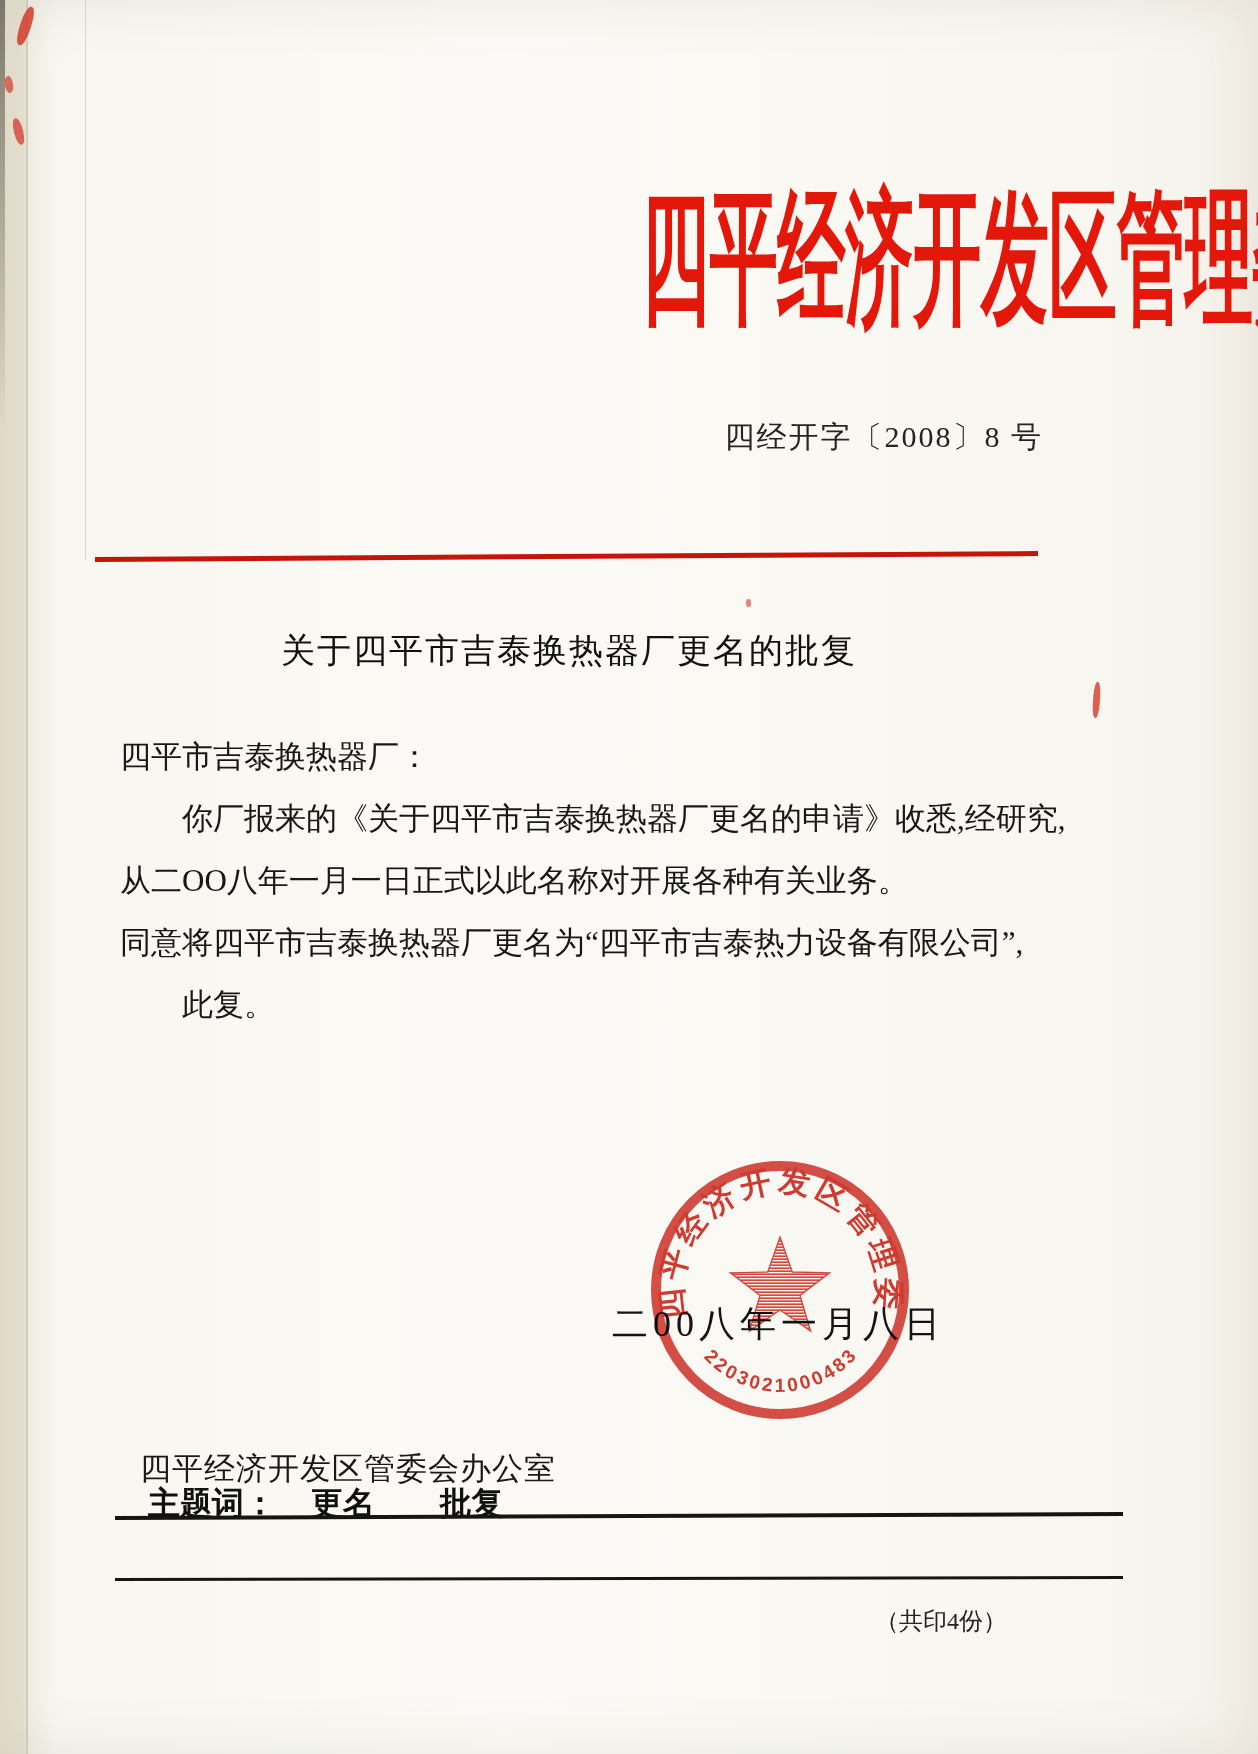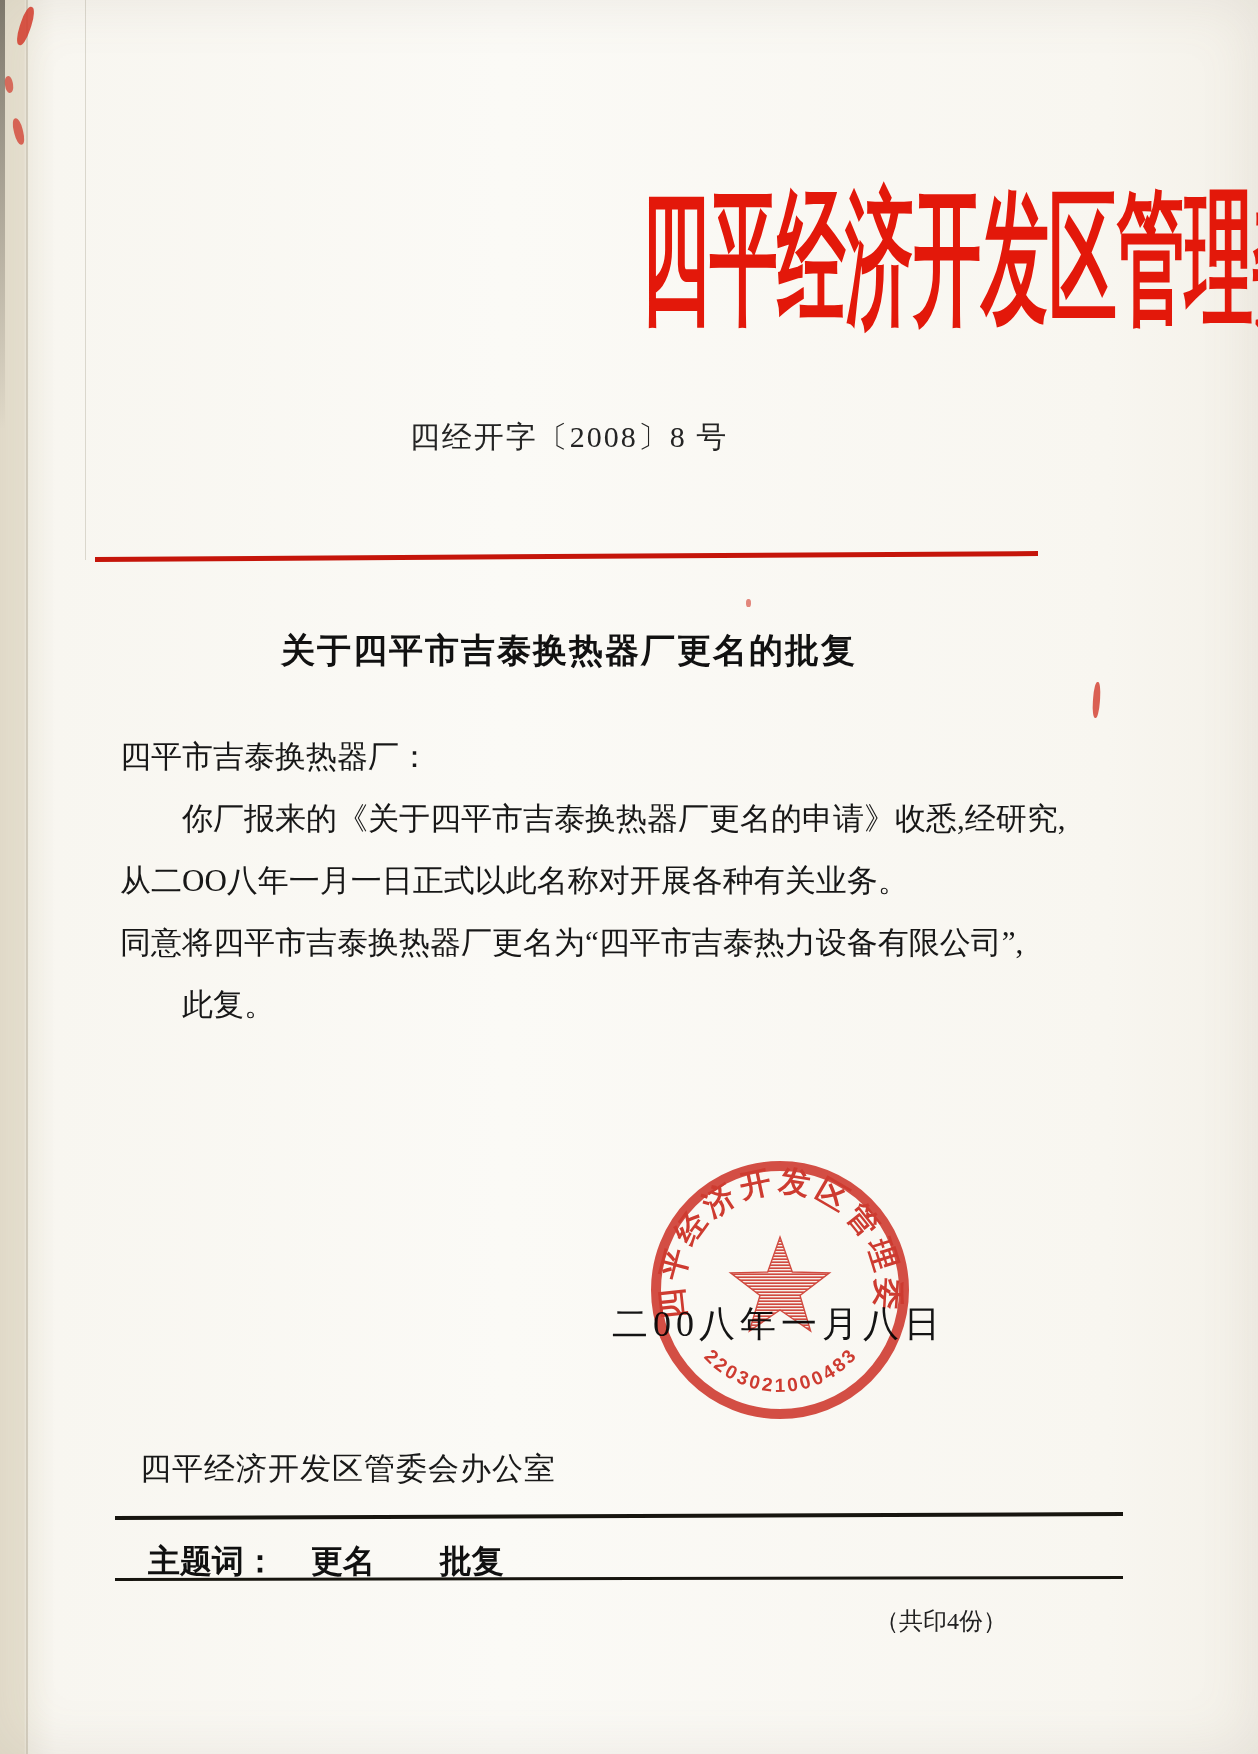--- a/index.html
+++ b/index.html
@@ -33,48 +33,48 @@
   .masthead .stretch{
     display:inline-block;
     font-size:146px;line-height:150px;font-weight:bold;
     color:#e3180a;
     transform:scaleX(0.465);transform-origin:50% 50%;
     letter-spacing:0px;
     font-family:"Liberation Serif","DejaVu Serif",serif;
   }
   .doc-number{
     position:absolute;left:95px;top:417px;width:948px;
-    text-align:center;font-size:30px;letter-spacing:2px;color:#242424;
+    text-align:right;font-size:30px;letter-spacing:2px;color:#242424;
   }
   .red-rule{
     position:absolute;left:95px;top:554px;width:943px;height:5px;
     background:#c5150a;transform:rotate(-0.35deg);
   }
   .doc-title{
     position:absolute;left:95px;top:628px;width:948px;
     text-align:center;
     font-family:"Liberation Sans","DejaVu Sans",sans-serif;
-    font-weight:bold;font-size:34px;letter-spacing:2px;color:#111;
+    font-weight:normal;font-size:34px;letter-spacing:2px;color:#111;
   }
   .body-block{
     position:absolute;left:120px;top:726px;width:1010px;
     font-size:31px;line-height:62px;color:#171717;
   }
   .body-block div{white-space:nowrap;}
   .indent{text-indent:62px;}
   .date-line{
     position:absolute;left:612px;top:1300px;z-index:2;
     font-size:36px;letter-spacing:5px;color:#141414;white-space:nowrap;
   }
   .seal{
     position:absolute;left:645px;top:1150px;width:270px;height:288px;z-index:3;
     mix-blend-mode:multiply;opacity:.93;
   }
   .subject-row{
-    position:absolute;left:148px;top:1540px;
+    position:absolute;left:148px;top:1482px;
     font-family:"Liberation Sans","DejaVu Sans",sans-serif;
     font-weight:bold;font-size:32px;color:#101010;white-space:nowrap;
   }
   .subject-row .lbl{margin-right:26px;}
   .subject-row .term{margin-right:56px;}
   .black-rule{position:absolute;left:115px;width:1008px;background:#17150f;}
   .rule-top{top:1514px;height:4px;transform:rotate(-0.22deg);}
   .rule-bottom{top:1577px;height:3px;transform:rotate(-0.1deg);}
   .issuing-office{
     position:absolute;left:140px;top:1448px;

